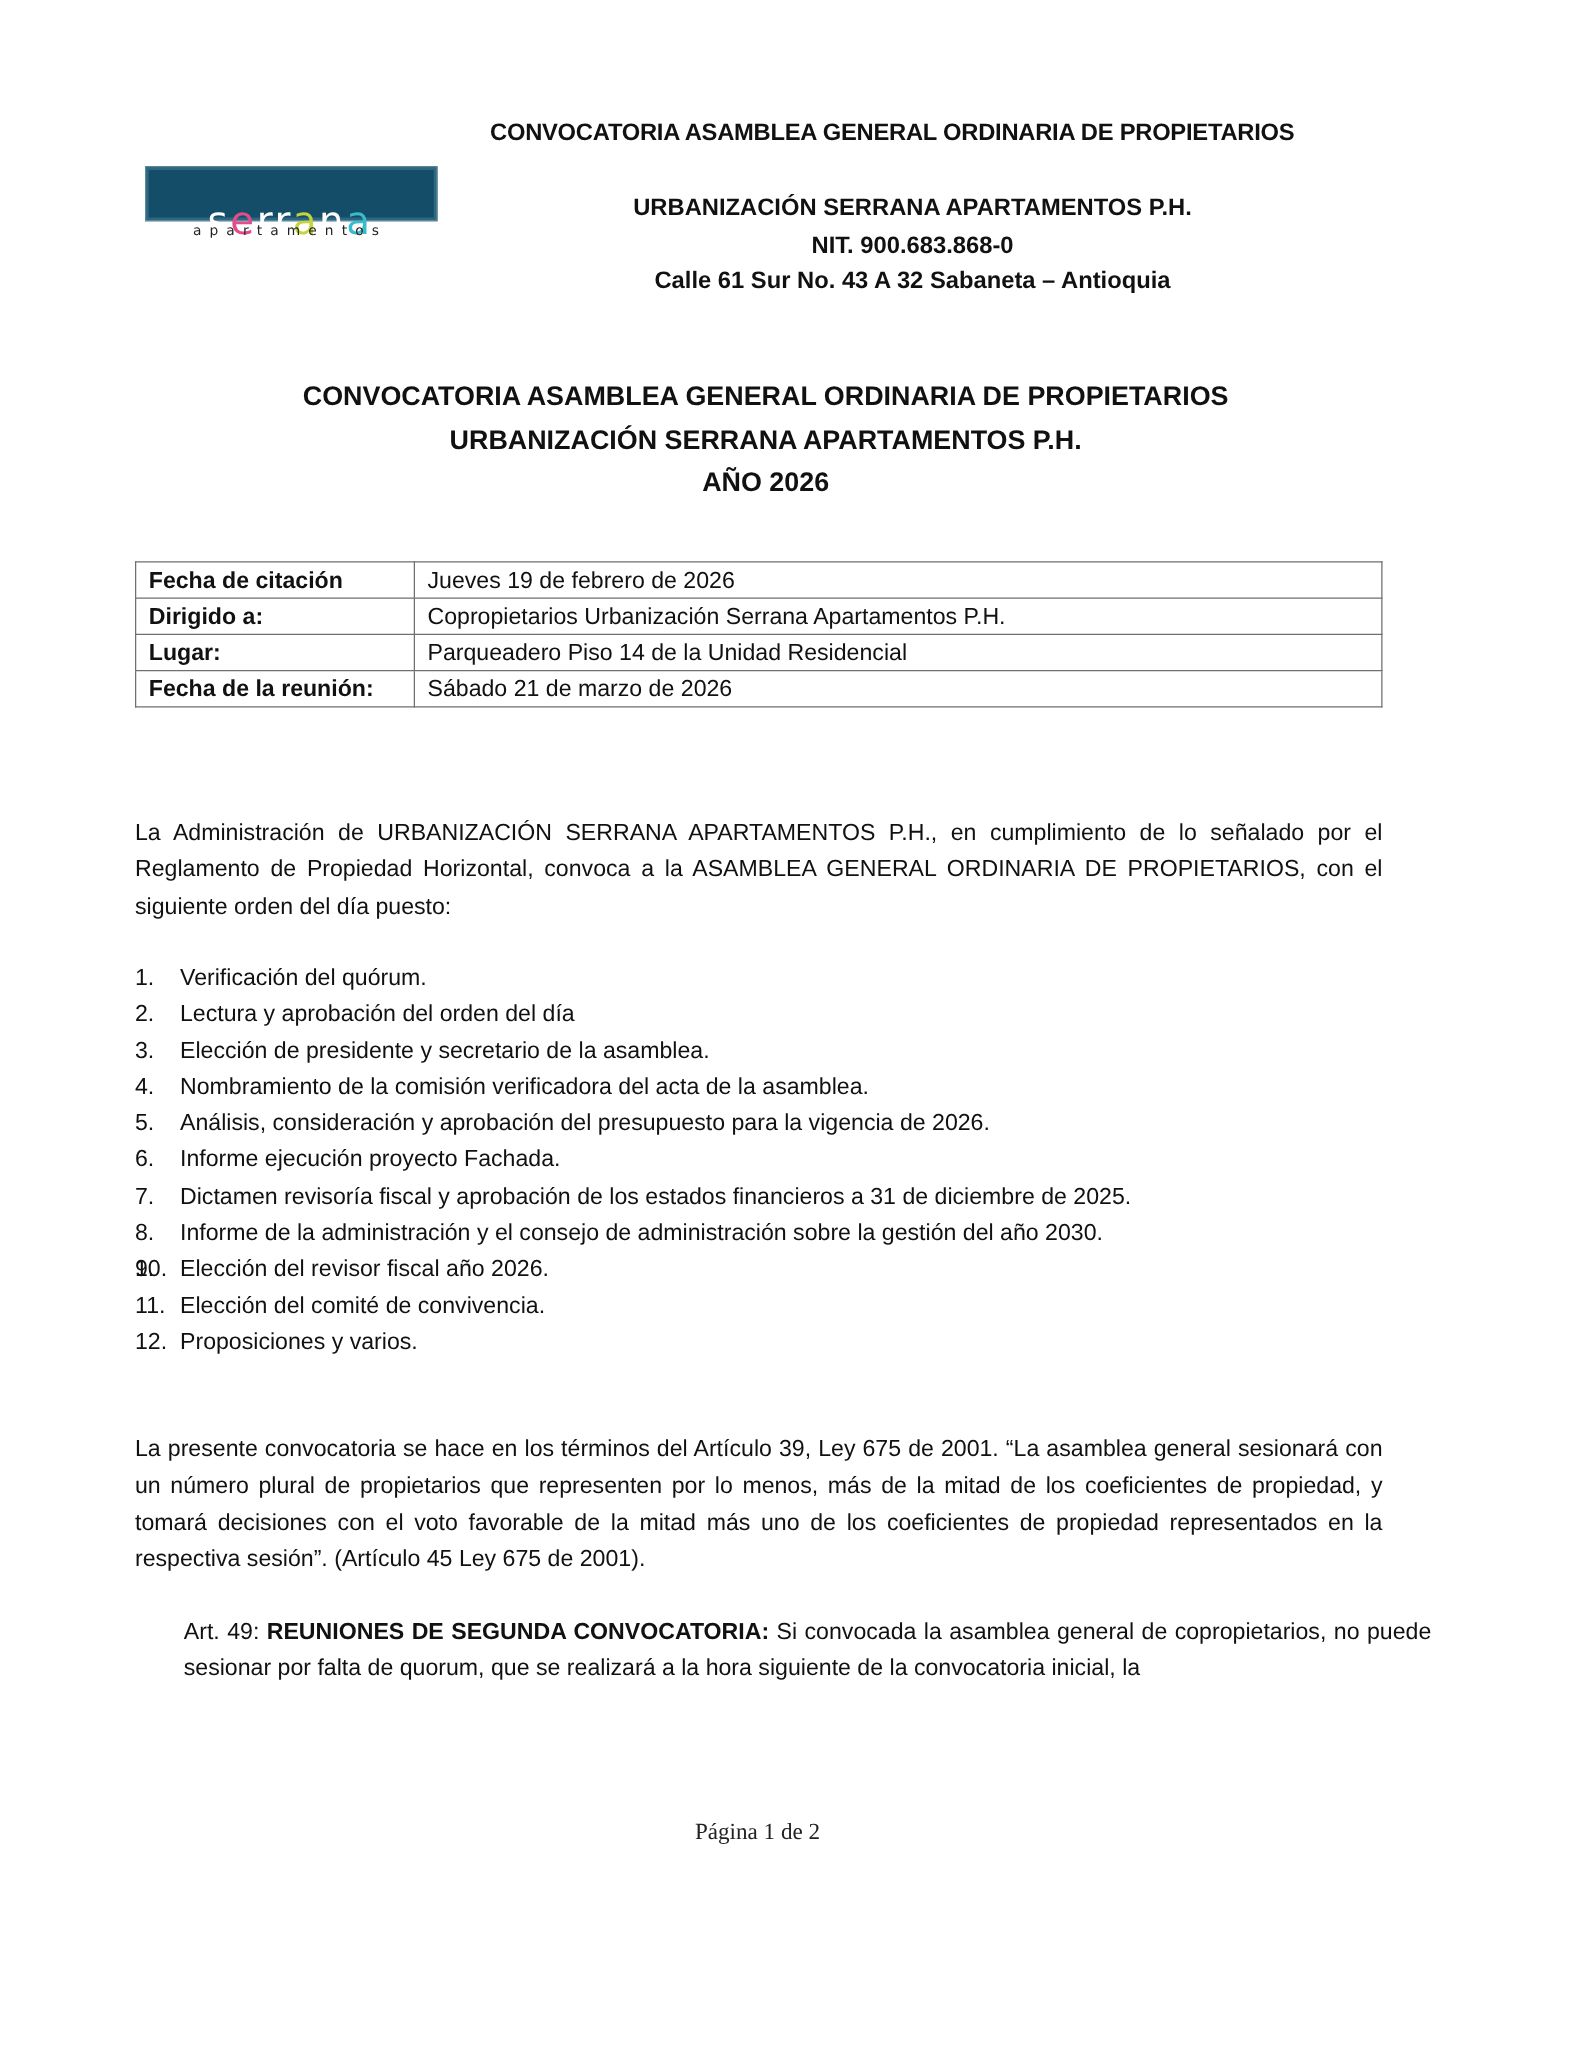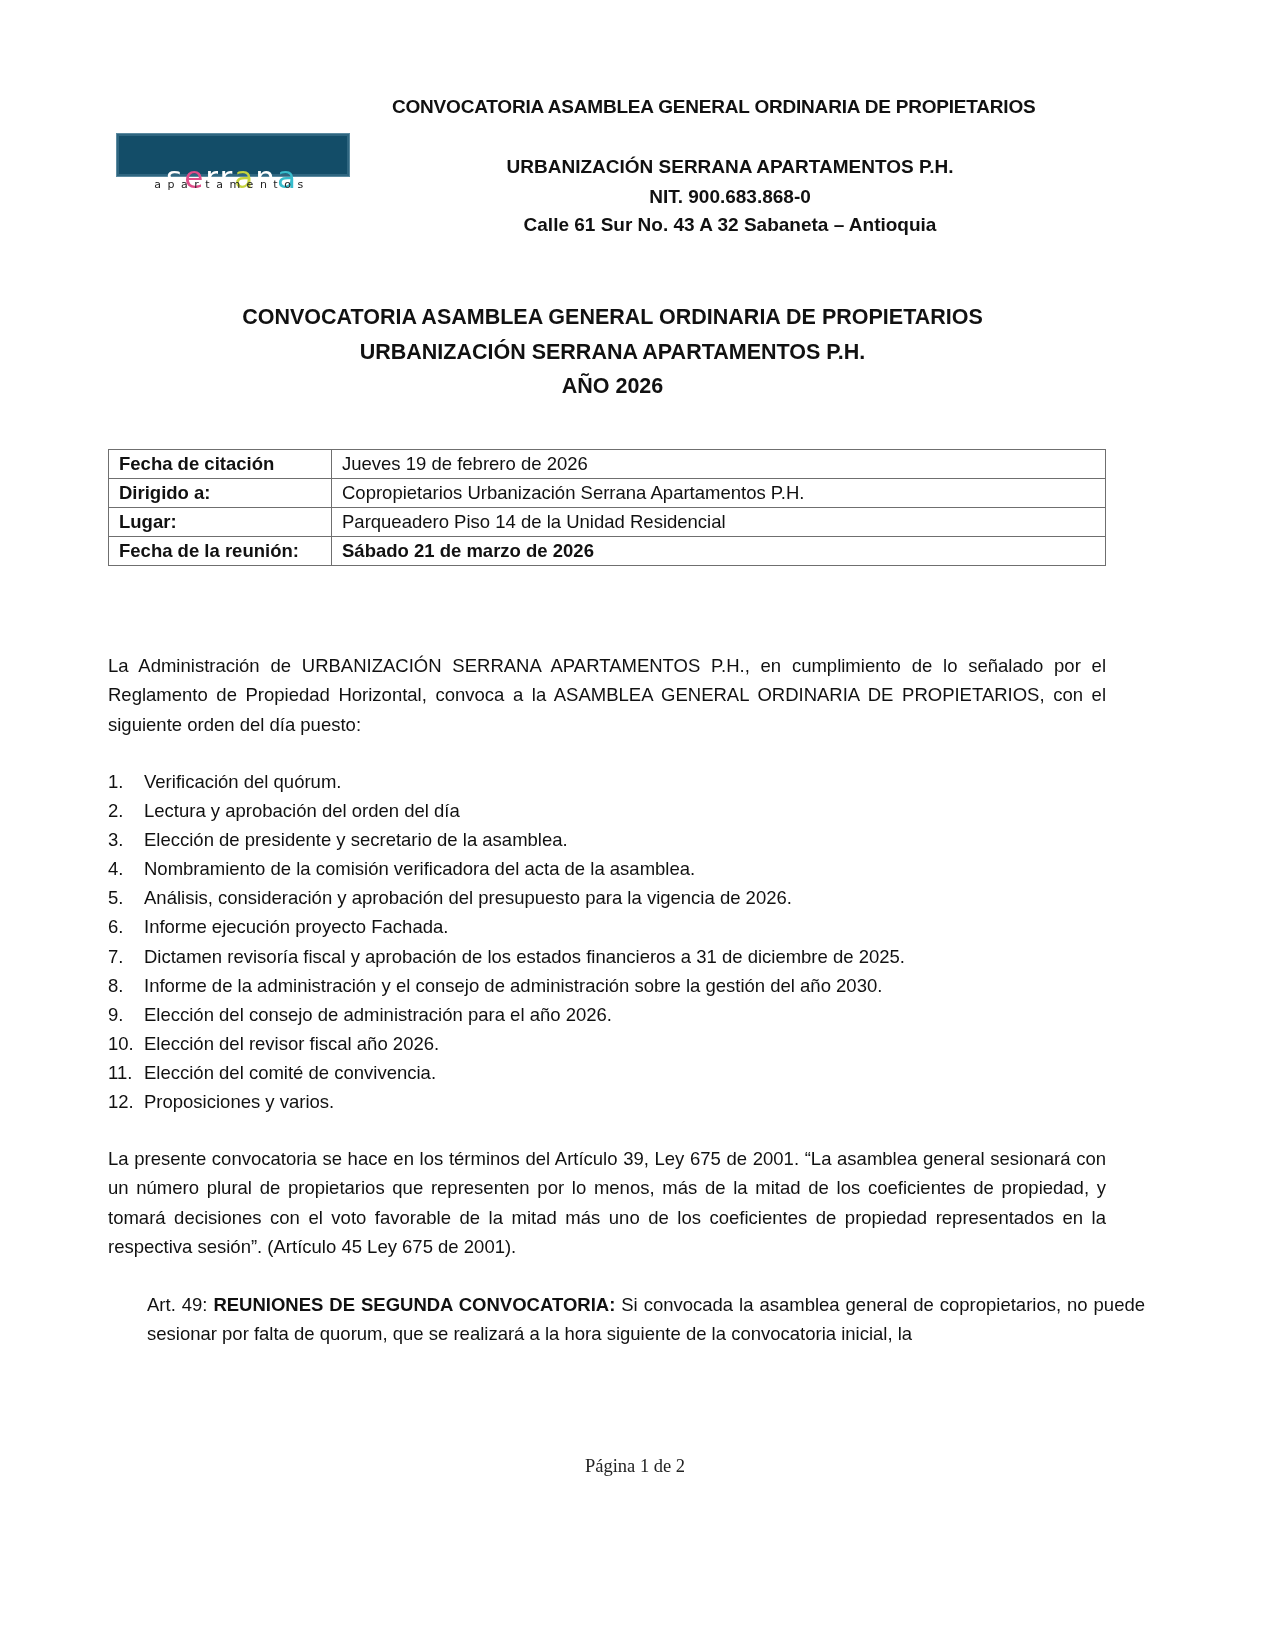--- a/index.html
+++ b/index.html
@@ -25,33 +25,33 @@
   
   .title { position: absolute; left: 160px; width: 905px; text-align: center; font-weight: bold; font-size: 21.5px; white-space: nowrap; }
   .t1 { top: 305px; }
   .t2 { top: 340px; }
   .t3 { top: 374px; }
 
   
   table.info { position: absolute; left: 108px; top: 449px; width: 998px; border-collapse: collapse; font-size: 18.5px; }
   table.info td { border: 1.5px solid #6f6f6f; height: 28px; padding: 0 10px; vertical-align: middle; white-space: nowrap; }
   table.info td.k { width: 202px; font-weight: bold; }
-  table.info td.v.b { font-weight: bold; }
+  table.info td.v.b { font-weight: normal; }
 
   
   .para { position: absolute; left: 108px; width: 998px; font-size: 18.5px; line-height: 29.3px; text-align: justify; }
   .p1 { top: 651px; }
   .agenda { position: absolute; left: 108px; top: 767px; width: 998px; margin: 0; padding: 0; list-style: none; font-size: 18.5px; line-height: 29.1px; }
   .agenda li { position: relative; padding-left: 36px; white-space: nowrap; }
   .agenda li .num { position: absolute; left: 0; top: 0; }
   .p2 { top: 1144px; }
   .p3 { top: 1290px; margin-left: 39px; }
   .p3 b { font-weight: bold; }
 
-  .footer { position: absolute; top: 1456px; left: 0; width: 1212px; text-align: center; font-family: "Liberation Serif", "DejaVu Serif", serif; font-size: 18.5px; color: #222; padding-left: 29px; }
+  .footer { position: absolute; top: 1456px; left: 0; width: 1212px; text-align: center; font-family: "Liberation Serif", "DejaVu Serif", serif; font-size: 18.5px; color: #222; }
 </style>
 </head>
 <body>
 
 <div class="page">
 
   <div class="hdr-top">CONVOCATORIA ASAMBLEA GENERAL ORDINARIA DE PROPIETARIOS</div>
 
   <div class="logo">
     <div class="logo-box"></div>
@@ -92,21 +92,21 @@
 
   <ol class="agenda" id="agenda">
       <li><span class="num">1.</span><span>Verificación del quórum.</span></li>
       <li><span class="num">2.</span><span>Lectura y aprobación del orden del día</span></li>
       <li><span class="num">3.</span><span>Elección de presidente y secretario de la asamblea.</span></li>
       <li><span class="num">4.</span><span>Nombramiento de la comisión verificadora del acta de la asamblea.</span></li>
       <li><span class="num">5.</span><span>Análisis, consideración y aprobación del presupuesto para la vigencia de 2026.</span></li>
       <li><span class="num">6.</span><span>Informe ejecución proyecto Fachada.</span></li>
       <li><span class="num">7.</span><span>Dictamen revisoría fiscal y aprobación de los estados financieros a 31 de diciembre de 2025.</span></li>
       <li><span class="num">8.</span><span>Informe de la administración y el consejo de administración sobre la gestión del año 2030.</span></li>
-      <li><span class="num">9.</span><span>Elección del consejo de administración para el año 2026.</span></li>
+      <li><span class="num">9.</span></li>
       <li><span class="num">10.</span><span>Elección del revisor fiscal año 2026.</span></li>
       <li><span class="num">11.</span><span>Elección del comité de convivencia.</span></li>
       <li><span class="num">12.</span><span>Proposiciones y varios.</span></li>
     </ol>
 
   <div class="para p2">La presente convocatoria se hace en los términos del Artículo 39, Ley 675 de 2001. “La asamblea general sesionará con un número plural de propietarios que representen por lo menos, más de la mitad de los coeficientes de propiedad, y tomará decisiones con el voto favorable de la mitad más uno de los coeficientes de propiedad representados en la respectiva sesión”. (Artículo 45 Ley 675 de 2001).</div>
 
   <div class="para p3"><span>Art. 49: </span><b>REUNIONES DE SEGUNDA CONVOCATORIA:</b><span> Si convocada la asamblea general de copropietarios, no puede sesionar por falta de quorum, que se realizará a la hora siguiente de la convocatoria inicial, la</span></div>
 
   <div class="footer">Página 1 de 2</div>

